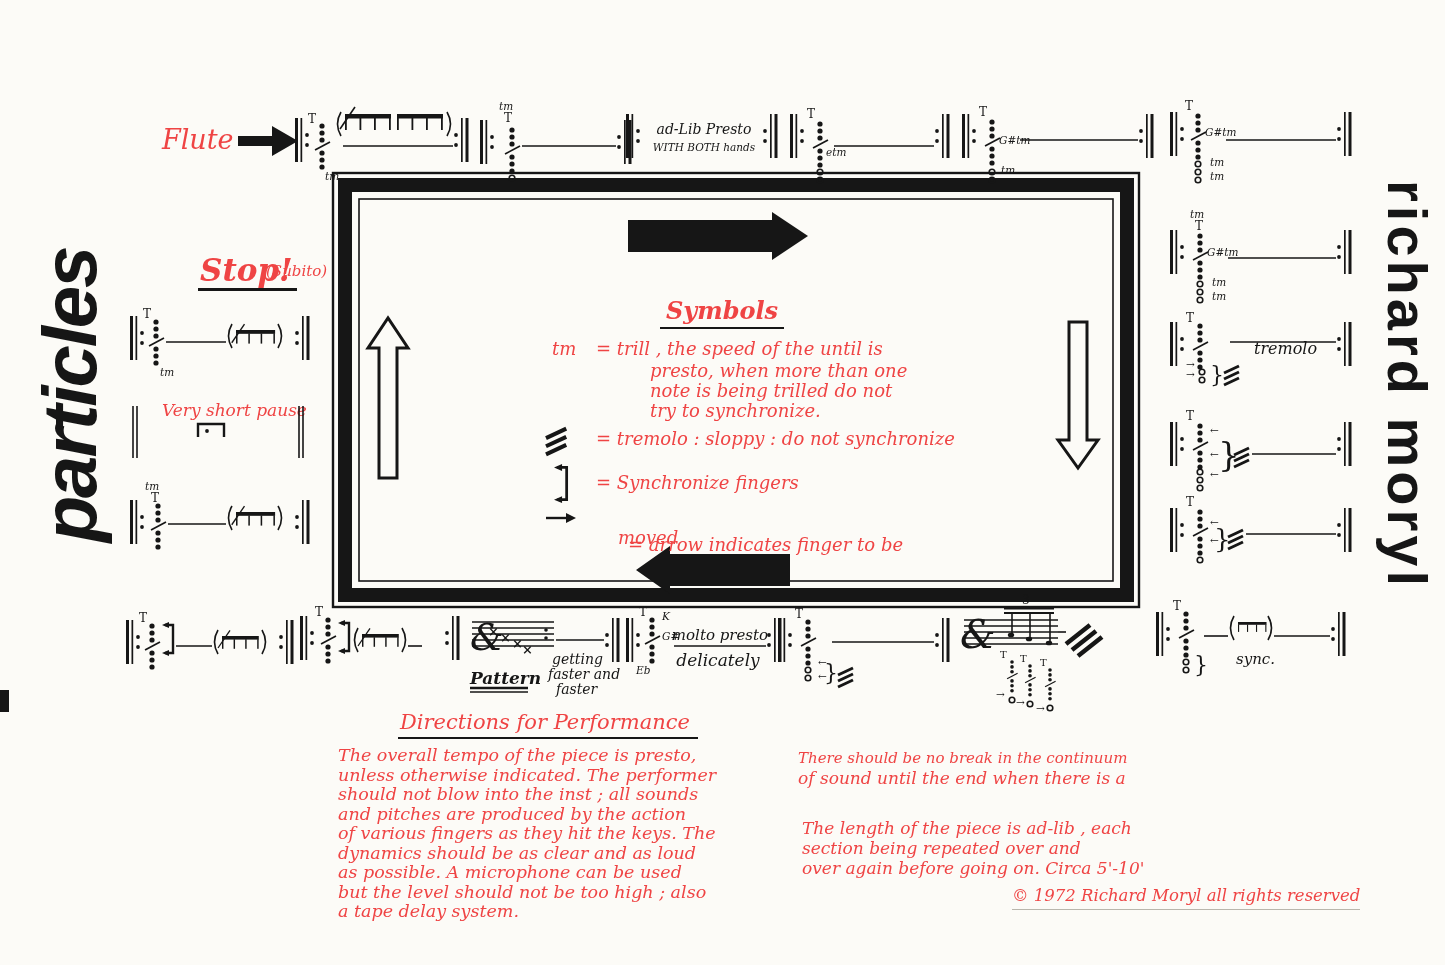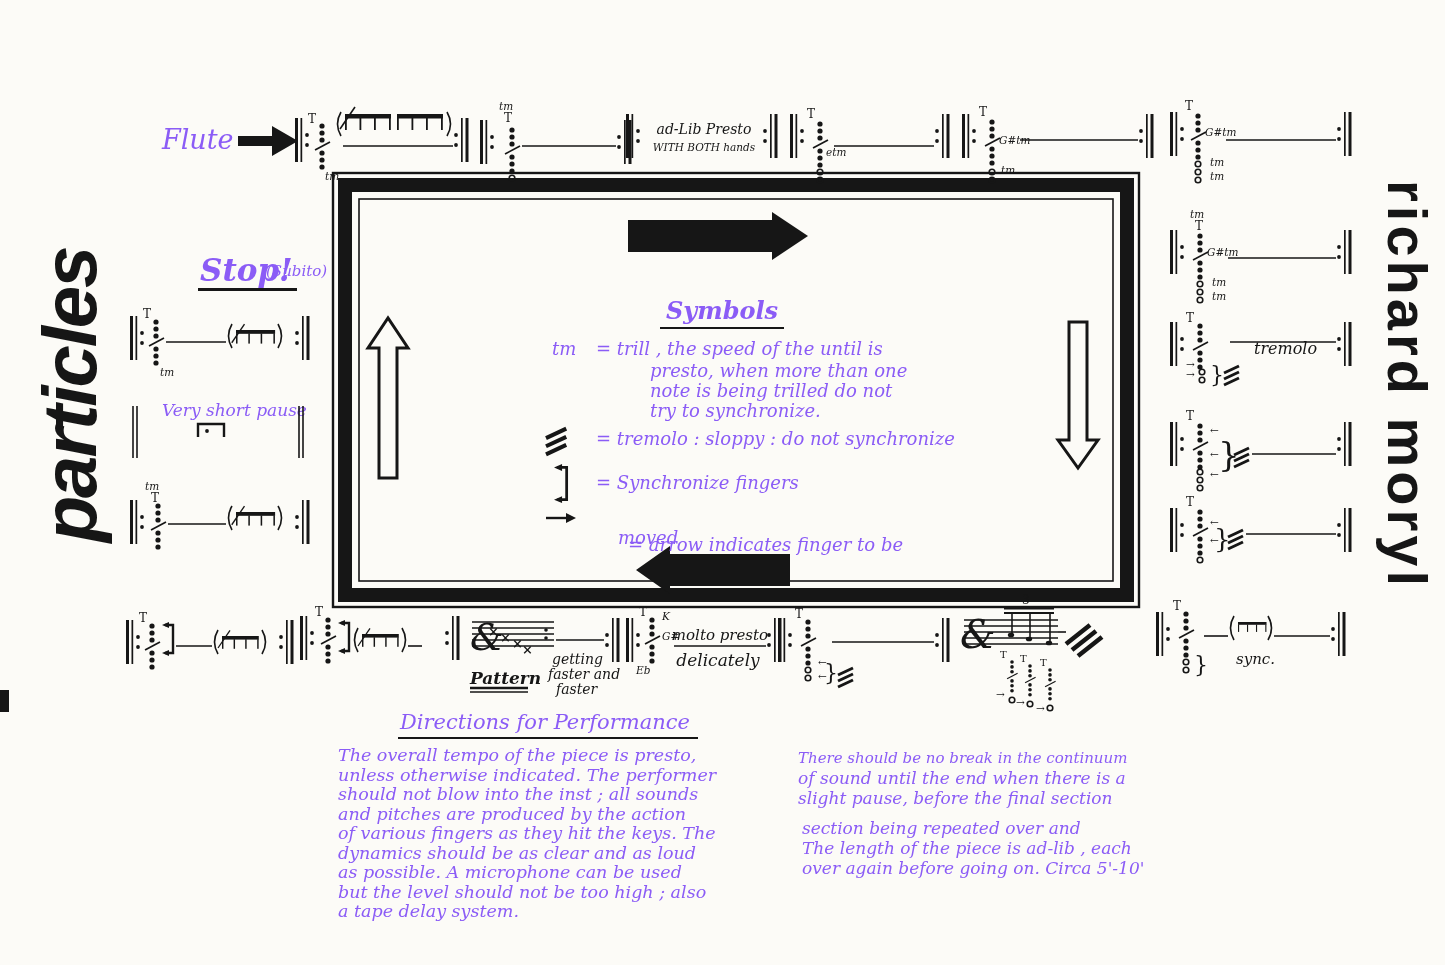--- a/index.html
+++ b/index.html
@@ -1,19 +1,19 @@
 <!DOCTYPE html>
 <html><head>
 <meta charset="utf-8">
 <style>
   html,body{margin:0;padding:0;background:#e8e8e8;}
   .page{position:relative;width:1445px;height:965px;background:#fcfbf7;overflow:hidden;
         font-family:"DejaVu Serif",serif;color:#161616;}
   .abs{position:absolute;}
-  .hw{font-family:"DejaVu Serif",serif;font-style:italic;color:#8b5cf6;white-space:nowrap;}
+  .hw{font-family:"DejaVu Serif",serif;font-style:italic;color:#ef4444;white-space:nowrap;}
   .vtitle{font-family:"Liberation Sans",sans-serif;font-weight:bold;text-align:center;white-space:nowrap;}
   .vleft{left:-105px;top:360px;width:350px;height:70px;transform:rotate(-90deg);
          font-style:italic;font-size:76px;letter-spacing:-2px;line-height:70px;}
   .vright{left:1122px;top:350px;width:570px;height:70px;transform:rotate(90deg);
           font-size:56px;letter-spacing:4px;line-height:70px;}
   svg{overflow:visible;}
   .cell{position:absolute;}
   .f{fill:#161616;stroke:none;}
   .s{fill:none;stroke:#161616;stroke-width:1.6;}
   .s2{fill:none;stroke:#161616;stroke-width:2.4;}
@@ -555,23 +555,23 @@
     <div class="hw" style="font-size:17.5px;line-height:19.5px;">of various fingers as they hit the keys. The</div>
     <div class="hw" style="font-size:17.5px;line-height:19.5px;">dynamics should be as clear and as loud</div>
     <div class="hw" style="font-size:17.5px;line-height:19.5px;">as possible.  A microphone can be used</div>
     <div class="hw" style="font-size:17.5px;line-height:19.5px;">but the level should not be too high ;  also</div>
     <div class="hw" style="font-size:17.5px;line-height:19.5px;">a tape delay system.</div>
   </div>
 
   <div class="abs" style="left:798px;top:748px;">
     <div class="hw" style="font-size:15px;line-height:20px;">There should be no break in the continuum</div>
     <div class="hw" style="font-size:17px;line-height:20px;">of sound until the end when there is a</div>
-    <div class="hw" style="font-size:17px;line-height:20px;">slight pause, before the final section</div>
   </div>
 
   <div class="abs" style="left:802px;top:818px;">
+    <div class="hw" style="font-size:17px;line-height:20px;">The length of the piece is ad-lib , each</div>
     <div class="hw" style="font-size:17px;line-height:20px;">section being repeated over and</div>
-    <div class="hw" style="font-size:17px;line-height:20px;">The length of the piece is ad-lib , each</div>
     <div class="hw" style="font-size:17px;line-height:20px;">over again before going on.  Circa 5'-10'</div>
   </div>
 
+  <div class="abs hw" style="left:1012px;top:886px;font-size:16.5px;border-bottom:1px solid #b9b6ac;padding-bottom:4px;">© 1972   Richard Moryl    all rights reserved</div>
 
 </div>
 
 </body></html>

